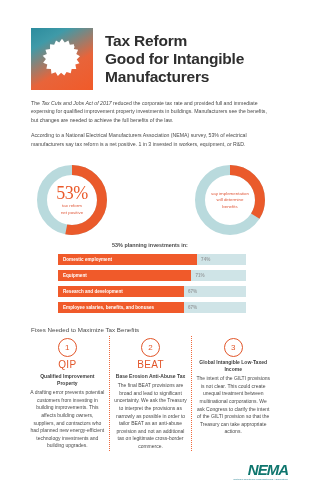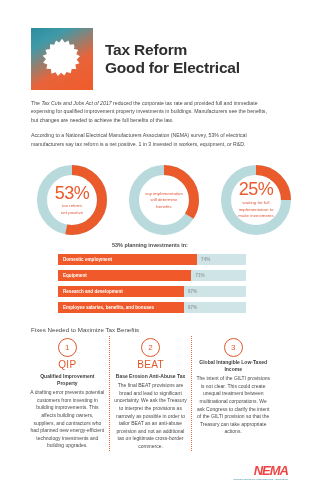--- a/index.html
+++ b/index.html
@@ -81,20 +81,21 @@
     text-align: center;
     width: 64px;
     z-index: 2;
   }
   .donut-pct {
     font-size: 18px;
     color: #ea5a2b;
     font-weight: normal;
     line-height: 1.05;
     letter-spacing: -0.5px;
+    font-family: Liberation Serif, serif;
   }
   .donut-sub {
     font-size: 4.4px;
     color: #e0593a;
     line-height: 1.5;
     margin-top: 1px;
   }
 
   
   .bars-title {
@@ -191,24 +192,24 @@
   .footer {
     position: absolute;
     right: 12px;
     bottom: 10px;
     text-align: right;
   }
   .nema-logo {
     display: inline-block;
   }
   .nema-word {
-    font-size: 13px;
+    font-size: 15px;
     font-weight: bold;
     font-style: italic;
-    color: #ef4444;
+    color: #0f766e;
     letter-spacing: -1px;
     line-height: 1;
   }
   .nema-tag {
     font-size: 2.5px;
     color: #1c7a8c;
     letter-spacing: 0.1px;
     margin-top: 1px;
   }
 </style>
@@ -228,21 +229,22 @@
         <g fill="none" stroke="#ffffff" stroke-width="6.5" stroke-linecap="round" transform="translate(0,0)">
           <path d="M36 62 A 16 16 0 0 1 52 46" transform="rotate(0 36 62)"></path>
           <path d="M36 62 A 27 27 0 0 1 63 35"></path>
           <path d="M36 62 A 38 38 0 0 1 74 24"></path>
         </g>
         <circle cx="35" cy="63" r="5" fill="#ffffff"></circle>
       </svg>
     </div>
     <div class="header-titles">
       <span class="t">Tax Reform</span>
-      <span class="t">Good for Electrical</span>
+      <span class="t">Good for Intangible</span>
+      <span class="t">Manufacturers</span>
     </div>
   </div>
 
   <div class="intro">
     <p><span>The </span><em>Tax Cuts and Jobs Act of 2017</em><span> reduced the corporate tax rate and provided full and immediate expensing for qualified improvement property investments in buildings. Manufacturers see the benefits, but changes are needed to achieve the full benefits of the law.</span></p>
     <p>According to a National Electrical Manufacturers Association (NEMA) survey, 53% of electrical manufacturers say tax reform is a net positive. 1 in 3 invested in workers, equipment, or R&amp;D.</p>
   </div>
 
   <div class="donuts">
 
@@ -260,30 +262,20 @@
     <div class="donut">
       <svg width="92" height="82" viewBox="0 0 92 82" aria-hidden="true">
         <circle cx="46" cy="41" r="30" fill="none" stroke="#b9dadd" stroke-width="10"></circle>
         <circle cx="46" cy="41" r="30" fill="none" stroke="#ea5a2b" stroke-width="10" stroke-dasharray="64.1 124.4" stroke-dashoffset="0" transform="rotate(-90 46 41)"></circle>
       </svg>
       <div class="donut-label">
         <div class="donut-sub">say implementation<br>will determine<br>benefits</div>
       </div>
     </div>
 
-    <div class="donut">
-      <svg width="92" height="82" viewBox="0 0 92 82" aria-hidden="true">
-        <circle cx="46" cy="41" r="30" fill="none" stroke="#b9dadd" stroke-width="10"></circle>
-        <circle cx="46" cy="41" r="30" fill="none" stroke="#ea5a2b" stroke-width="10" stroke-dasharray="47.1 141.4" stroke-dashoffset="0" transform="rotate(-90 46 41)"></circle>
-      </svg>
-      <div class="donut-label">
-        <div class="donut-pct">25%</div>
-        <div class="donut-sub">waiting for full<br>implementation to<br>make investments</div>
-      </div>
-    </div>
 
   </div>
 
   <div class="bars-title">53% planning investments in:</div>
   <div class="bars">
 
     <div class="bar-row">
       <div class="bar-fill" style="width:74%">Domestic employment</div>
       <div class="bar-val">74%</div>
     </div>

